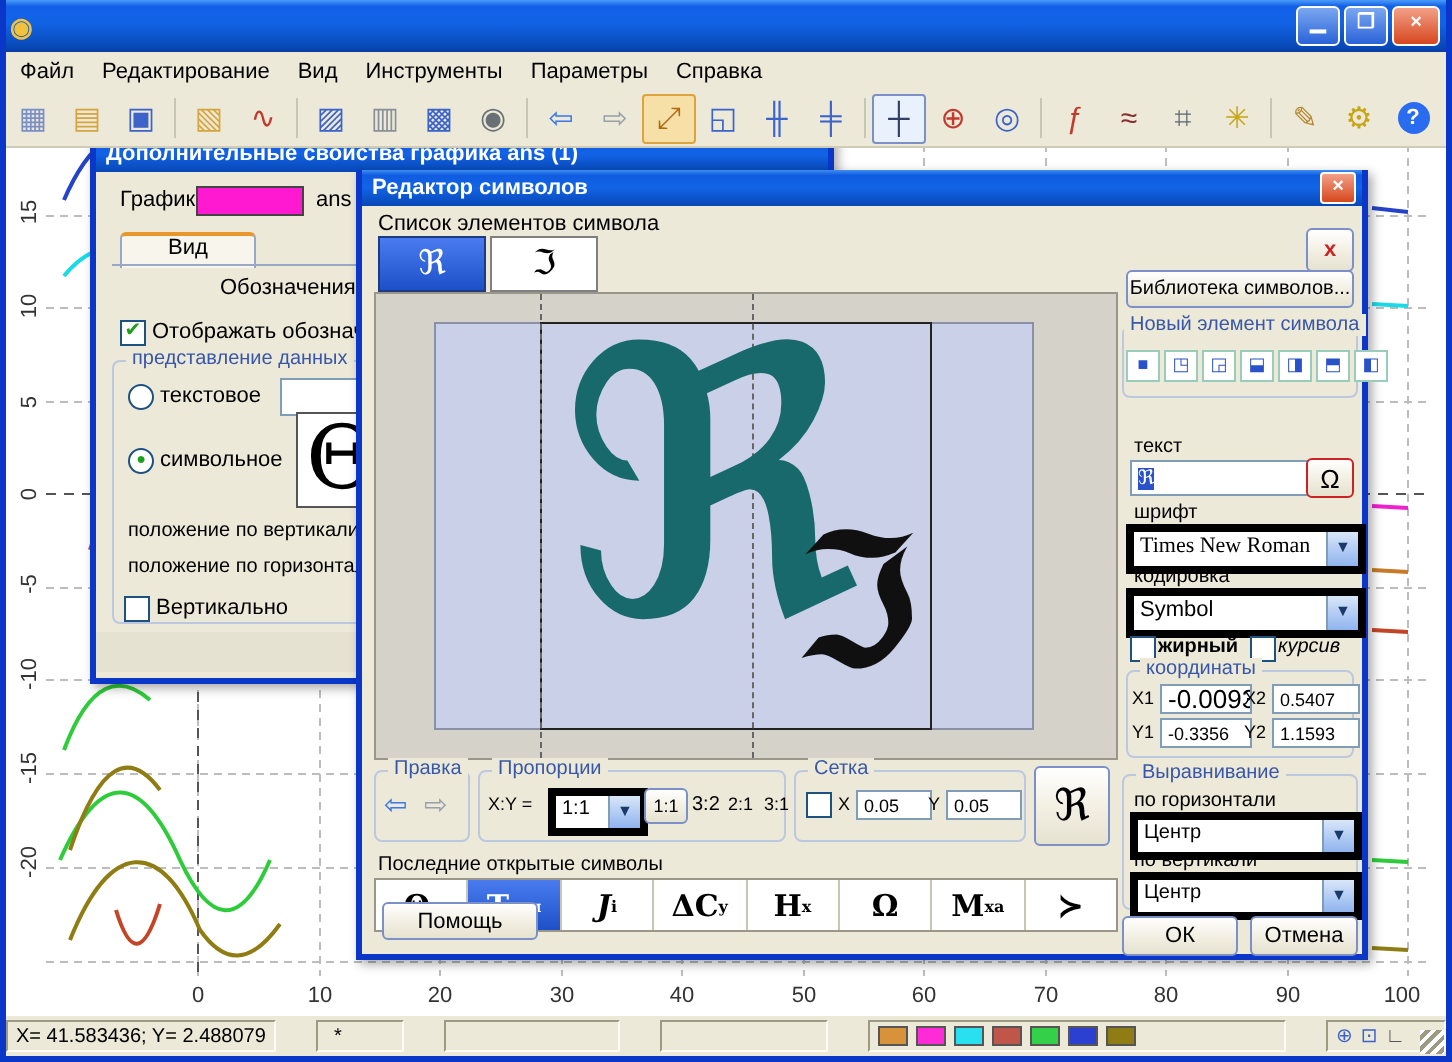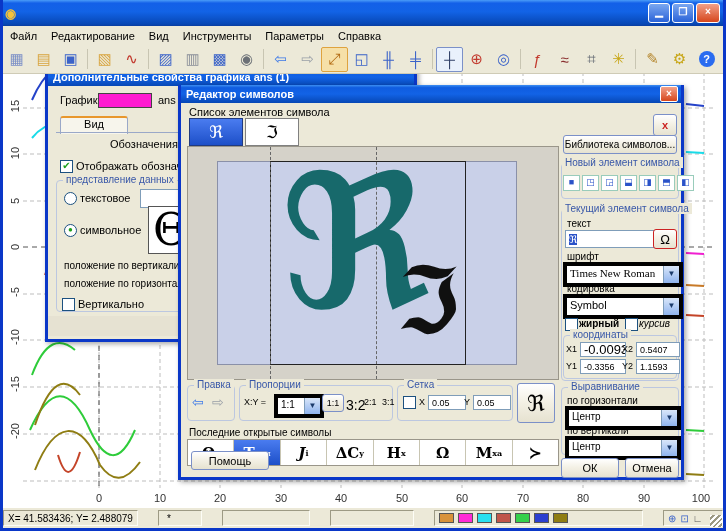--- a/index.html
+++ b/index.html
@@ -191,23 +191,20 @@
 
   <div class="btn abs" style="left:382px;top:50px;width:112px;height:17px">
     <span style="font-size:10px">Библиотека символов...</span>
   </div>
   <div class="grp" style="left:380px;top:78px;width:116px;height:34px">
     <span class="cap" style="left:0px">Новый элемент символа</span>
     <div style="position:absolute;left:1px;top:11px;white-space:nowrap">
       <span class="mini">■</span><span class="mini">◳</span><span class="mini">◲</span><span class="mini">⬓</span><span class="mini">◨</span><span class="mini">⬒</span><span class="mini">◧</span>
     </div>
   </div>
-  <div class="grp" style="left:380px;top:124px;width:116px;height:170px">
-    <span class="cap" style="left:0px;white-space:nowrap">Текущий элемент символа</span>
-  </div>
   <span class="abs" style="left:386px;top:133px;font-size:10px">текст</span>
   <div class="input abs" style="left:384px;top:145px;width:82px;height:16px">
     <span style="background:#2a52c8;color:#fff;font-family:'DejaVu Sans',sans-serif">ℜ</span>
   </div>
   <div class="btn abs" style="left:472px;top:144px;width:22px;height:18px;font-size:13px;border-color:#c22">
     <span>Ω</span>
   </div>
   <span class="abs" style="left:386px;top:166px;font-size:10px">шрифт</span>
   <div class="combo" style="left:382px;top:177px;width:112px;height:17px">
     <span class="val" style="font-family:'Liberation Serif',serif;font-size:11px">Times New Roman</span>
@@ -269,21 +266,21 @@
   <div class="grp" style="left:58px;top:300px;width:152px;height:34px">
     <span class="cap">Пропорции</span>
     <span style="position:absolute;left:4px;top:11px;font-size:9px">X:Y =</span>
     <div class="combo" style="left:34px;top:8px;width:42px;height:16px">
       <span class="val" style="font-size:10px">1:1</span>
       <span class="arr">▼</span>
     </div>
     <div class="btn" style="position:absolute;left:82px;top:8px;width:20px;height:16px;font-size:9px">
       <span>1:1</span>
     </div>
-    <span style="position:absolute;left:106px;top:11px;font-size:14px">3:2</span>
+    <span style="position:absolute;left:106px;top:11px;font-size:10px">3:2</span>
     <span style="position:absolute;left:124px;top:11px;font-size:9px">2:1</span>
     <span style="position:absolute;left:142px;top:11px;font-size:9px">3:1</span>
   </div>
   <div class="grp" style="left:216px;top:300px;width:114px;height:34px">
     <span class="cap">Сетка</span>
     <span class="cb" style="position:absolute;left:5px;top:10px"></span>
     <span style="position:absolute;left:21px;top:11px;font-size:9px">X</span>
     <div class="input" style="position:absolute;left:30px;top:9px;width:30px;height:13px">
         <span style="font-size:9px">0.05</span>
       </div>

